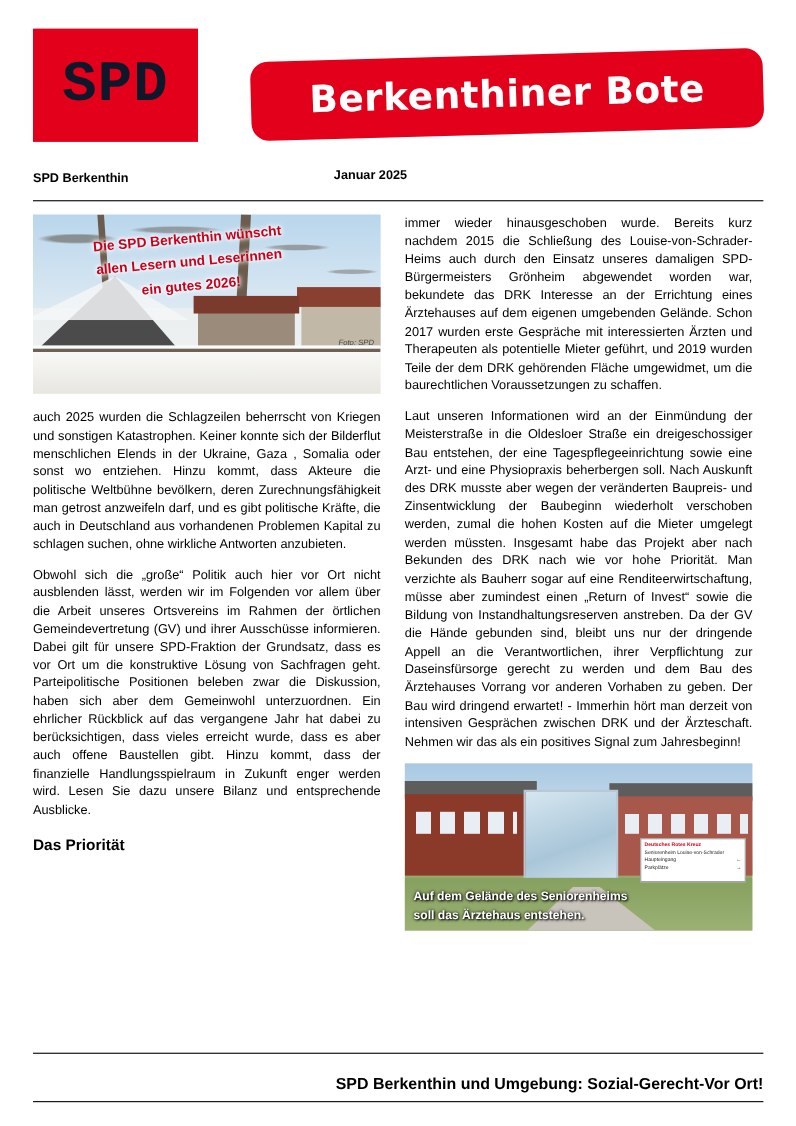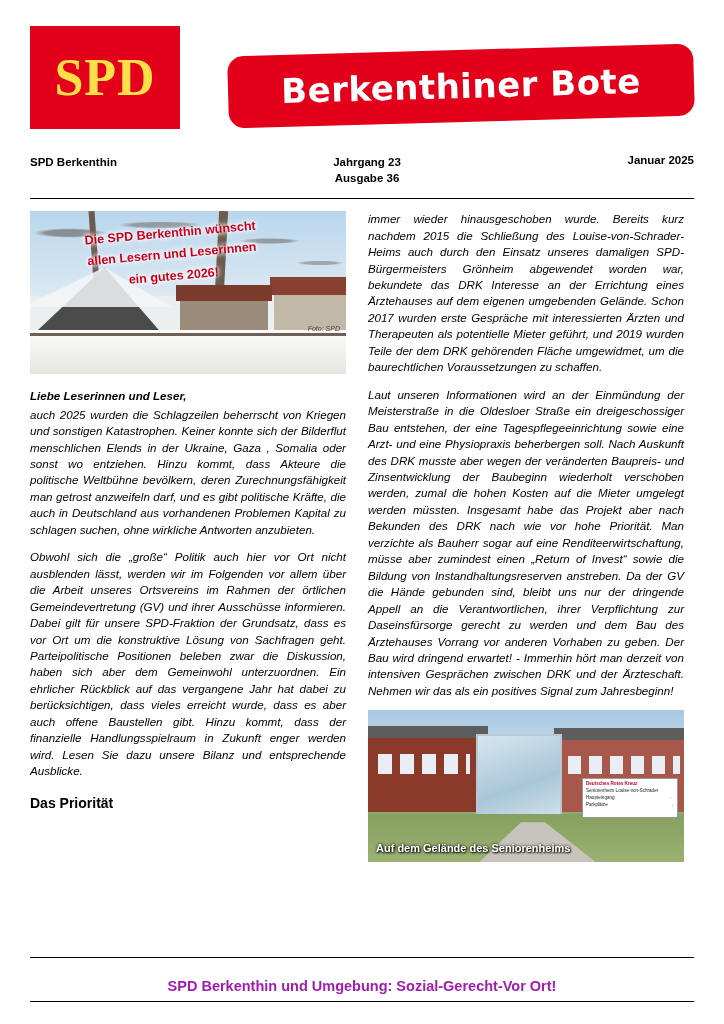--- a/index.html
+++ b/index.html
@@ -31,22 +31,22 @@
   .logo-box {
     width: 150px;
     height: 103px;
     background: #E2001A;
     display: flex;
     align-items: center;
     justify-content: center;
     flex: 0 0 auto;
   }
   .logo-text {
-    color: #fde047;
-    font-family: Liberation Serif, serif;
+    color: #0f172a;
+    font-family: Liberation Mono, monospace;
     font-weight: bold;
     font-size: 52px;
     letter-spacing: 1px;
     line-height: 1;
   }
   .title-wrap {
     flex: 1 1 auto;
     margin-left: 48px;
     margin-top: 24px;
     position: relative;
@@ -92,21 +92,21 @@
     display: flex;
     gap: 22px;
     height: 700px;
   }
   .col {
     width: 316px;
     font-size: 11.6px;
     line-height: 1.42;
     text-align: justify;
   }
-  .col p { margin: 0 0 11px 0; font-style: italic; }
+  .col p { margin: 0 0 11px 0; }
   .lead { font-weight: bold; margin-bottom: 2px !important; }
 
   h2.section {
     font-size: 14px;
     font-weight: bold;
     margin: 14px 0 10px 0;
   }
 
   
   .photo1 {
@@ -253,22 +253,22 @@
     text-shadow: 0 0 3px #000, 1px 1px 2px #000;
   }
 
   
   .footer-rule {
     position:absolute; left:30px; right:30px; bottom:66px;
     border-top: 1.6px solid #000;
   }
   .footer {
     position:absolute; left:30px; right:30px; bottom:30px;
-    text-align:center;
-    color:#a21caf;
+    text-align:right;
+    color:#000000;
     font-weight:bold;
     font-size:14.5px;
   }
   .footer-rule2 {
     position:absolute; left:30px; right:30px; bottom:22px;
     border-top: 1.6px solid #000;
   }
 </style>
 </head>
 <body>
@@ -282,24 +282,20 @@
     <div class="title-wrap">
       <div class="title-banner">
         <span>Berkenthiner Bote</span>
       </div>
     </div>
   </div>
 
   <div class="subheader">
     <div class="sh-left">
       <div>SPD Berkenthin</div>
-    </div>
-    <div class="sh-mid">
-      <div>Jahrgang 23</div>
-      <div>Ausgabe 36</div>
     </div>
     <div class="sh-right">Januar 2025</div>
   </div>
 
   <hr class="rule">
 
   <div class="columns">
 
     <div class="col">
 
@@ -317,21 +313,20 @@
         <div class="p1-snow"></div>
         <div class="p1-fence"></div>
         <div class="p1-caption">
           <div>Die SPD Berkenthin wünscht</div>
           <div>allen Lesern und Leserinnen</div>
           <div>ein gutes 2026!</div>
         </div>
         <div class="p1-credit">Foto: SPD</div>
       </div>
 
-      <p class="lead">Liebe Leserinnen und Leser,</p>
       <p>auch 2025 wurden die Schlagzeilen beherrscht von Kriegen und sonstigen Katastrophen. Keiner konnte sich der Bilderflut menschlichen Elends in der Ukraine, Gaza , Somalia  oder sonst wo entziehen. Hinzu kommt, dass Akteure die politische Weltbühne bevölkern, deren Zurechnungsfähigkeit man getrost anzweifeln darf, und es gibt politische Kräfte, die auch in Deutschland  aus vorhandenen Problemen Kapital zu schlagen suchen, ohne wirkliche Antworten anzubieten.</p>
       <p>Obwohl sich die „große“ Politik auch hier vor Ort nicht ausblenden lässt, werden wir im Folgenden vor allem über die Arbeit unseres Ortsvereins im Rahmen der örtlichen Gemeindevertretung (GV) und ihrer Ausschüsse informieren. Dabei gilt für unsere SPD-Fraktion der Grundsatz, dass es vor Ort um die konstruktive Lösung von Sachfragen geht. Parteipolitische Positionen beleben zwar die Diskussion, haben sich aber dem Gemeinwohl unterzuordnen. Ein ehrlicher Rückblick auf das vergangene Jahr hat dabei zu berücksichtigen, dass vieles erreicht wurde, dass es aber auch offene Baustellen gibt. Hinzu kommt, dass der finanzielle Handlungsspielraum  in Zukunft enger werden wird. Lesen Sie dazu unsere Bilanz und entsprechende Ausblicke.</p>
 
       <h2 class="section">Das Priorität</h2>
 
     </div>
 
     <div class="col">
       <p>immer wieder hinausgeschoben wurde. Bereits kurz nachdem 2015 die Schließung des Louise-von-Schrader-Heims auch durch den Einsatz unseres damaligen SPD-Bürgermeisters Grönheim abgewendet worden war, bekundete das DRK Interesse an der Errichtung eines Ärztehauses auf dem eigenen umgebenden Gelände. Schon 2017 wurden erste Gespräche mit interessierten Ärzten und Therapeuten als potentielle Mieter geführt, und 2019 wurden Teile der dem DRK gehörenden Fläche umgewidmet, um die baurechtlichen Voraussetzungen zu schaffen.</p>
       <p>Laut unseren Informationen wird an der Einmündung der  Meisterstraße in die Oldesloer Straße ein dreigeschossiger Bau entstehen, der eine Tagespflegeeinrichtung sowie eine Arzt- und eine Physiopraxis beherbergen soll. Nach Auskunft des DRK musste aber wegen der veränderten Baupreis- und Zinsentwicklung der Baubeginn wiederholt verschoben werden, zumal die hohen Kosten auf die Mieter umgelegt werden müssten. Insgesamt habe das Projekt aber nach Bekunden des DRK nach wie vor hohe Priorität. Man verzichte als Bauherr sogar auf eine Renditeerwirtschaftung, müsse aber zumindest einen „Return of Invest“ sowie die Bildung von Instandhaltungsreserven anstreben. Da der GV die Hände gebunden sind, bleibt uns nur der dringende Appell an die Verantwortlichen, ihrer Verpflichtung zur Daseinsfürsorge gerecht zu werden und dem Bau des Ärztehauses Vorrang vor anderen Vorhaben zu geben. Der Bau wird dringend erwartet! - Immerhin hört man derzeit von intensiven Gesprächen zwischen DRK und der Ärzteschaft. Nehmen wir das als ein positives Signal zum Jahresbeginn!</p>
@@ -354,20 +349,21 @@
               <span>Haupteingang</span>
               <span>←</span>
             </div>
           <div class="s-row">
               <span>Parkplätze</span>
               <span>→</span>
             </div>
         </div>
         <div class="p2-caption">
           <div>Auf dem Gelände des Seniorenheims</div>
+          <div>soll das Ärztehaus entstehen.</div>
         </div>
       </div>
     </div>
   </div>
 
   <div class="footer-rule"></div>
   <div class="footer">SPD Berkenthin und Umgebung: Sozial-Gerecht-Vor Ort!</div>
   <div class="footer-rule2"></div>
 
 </div>

